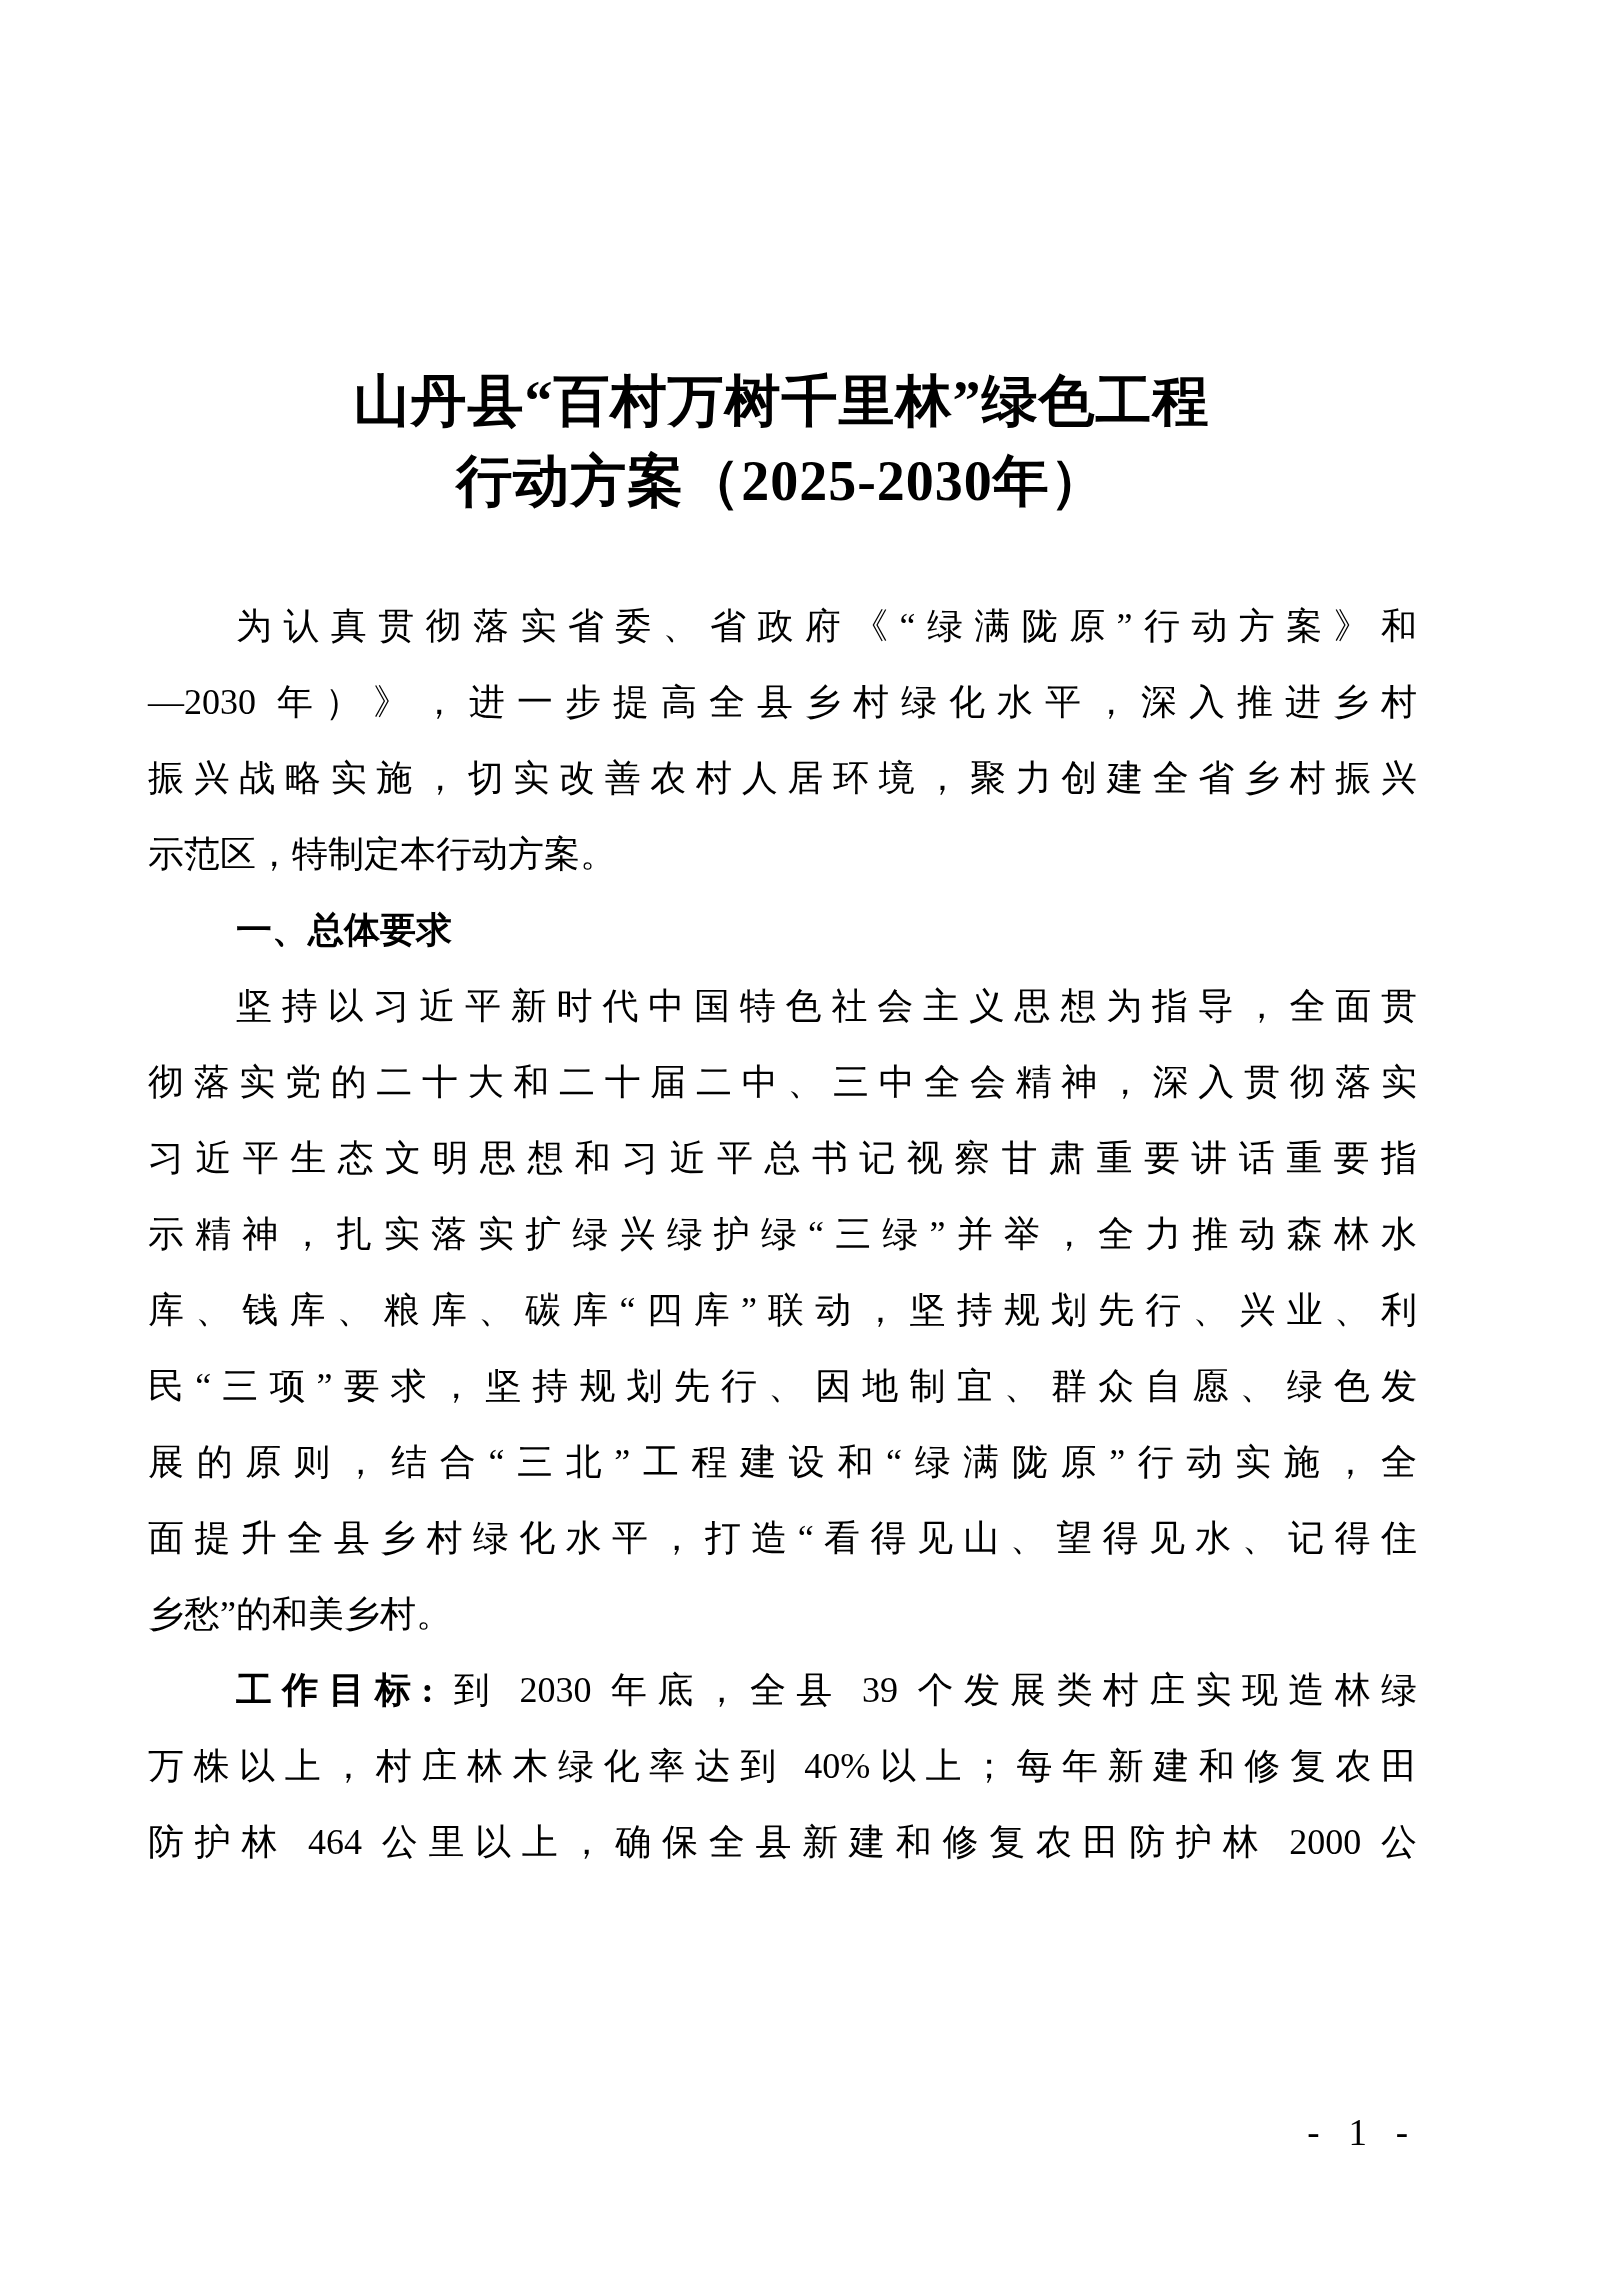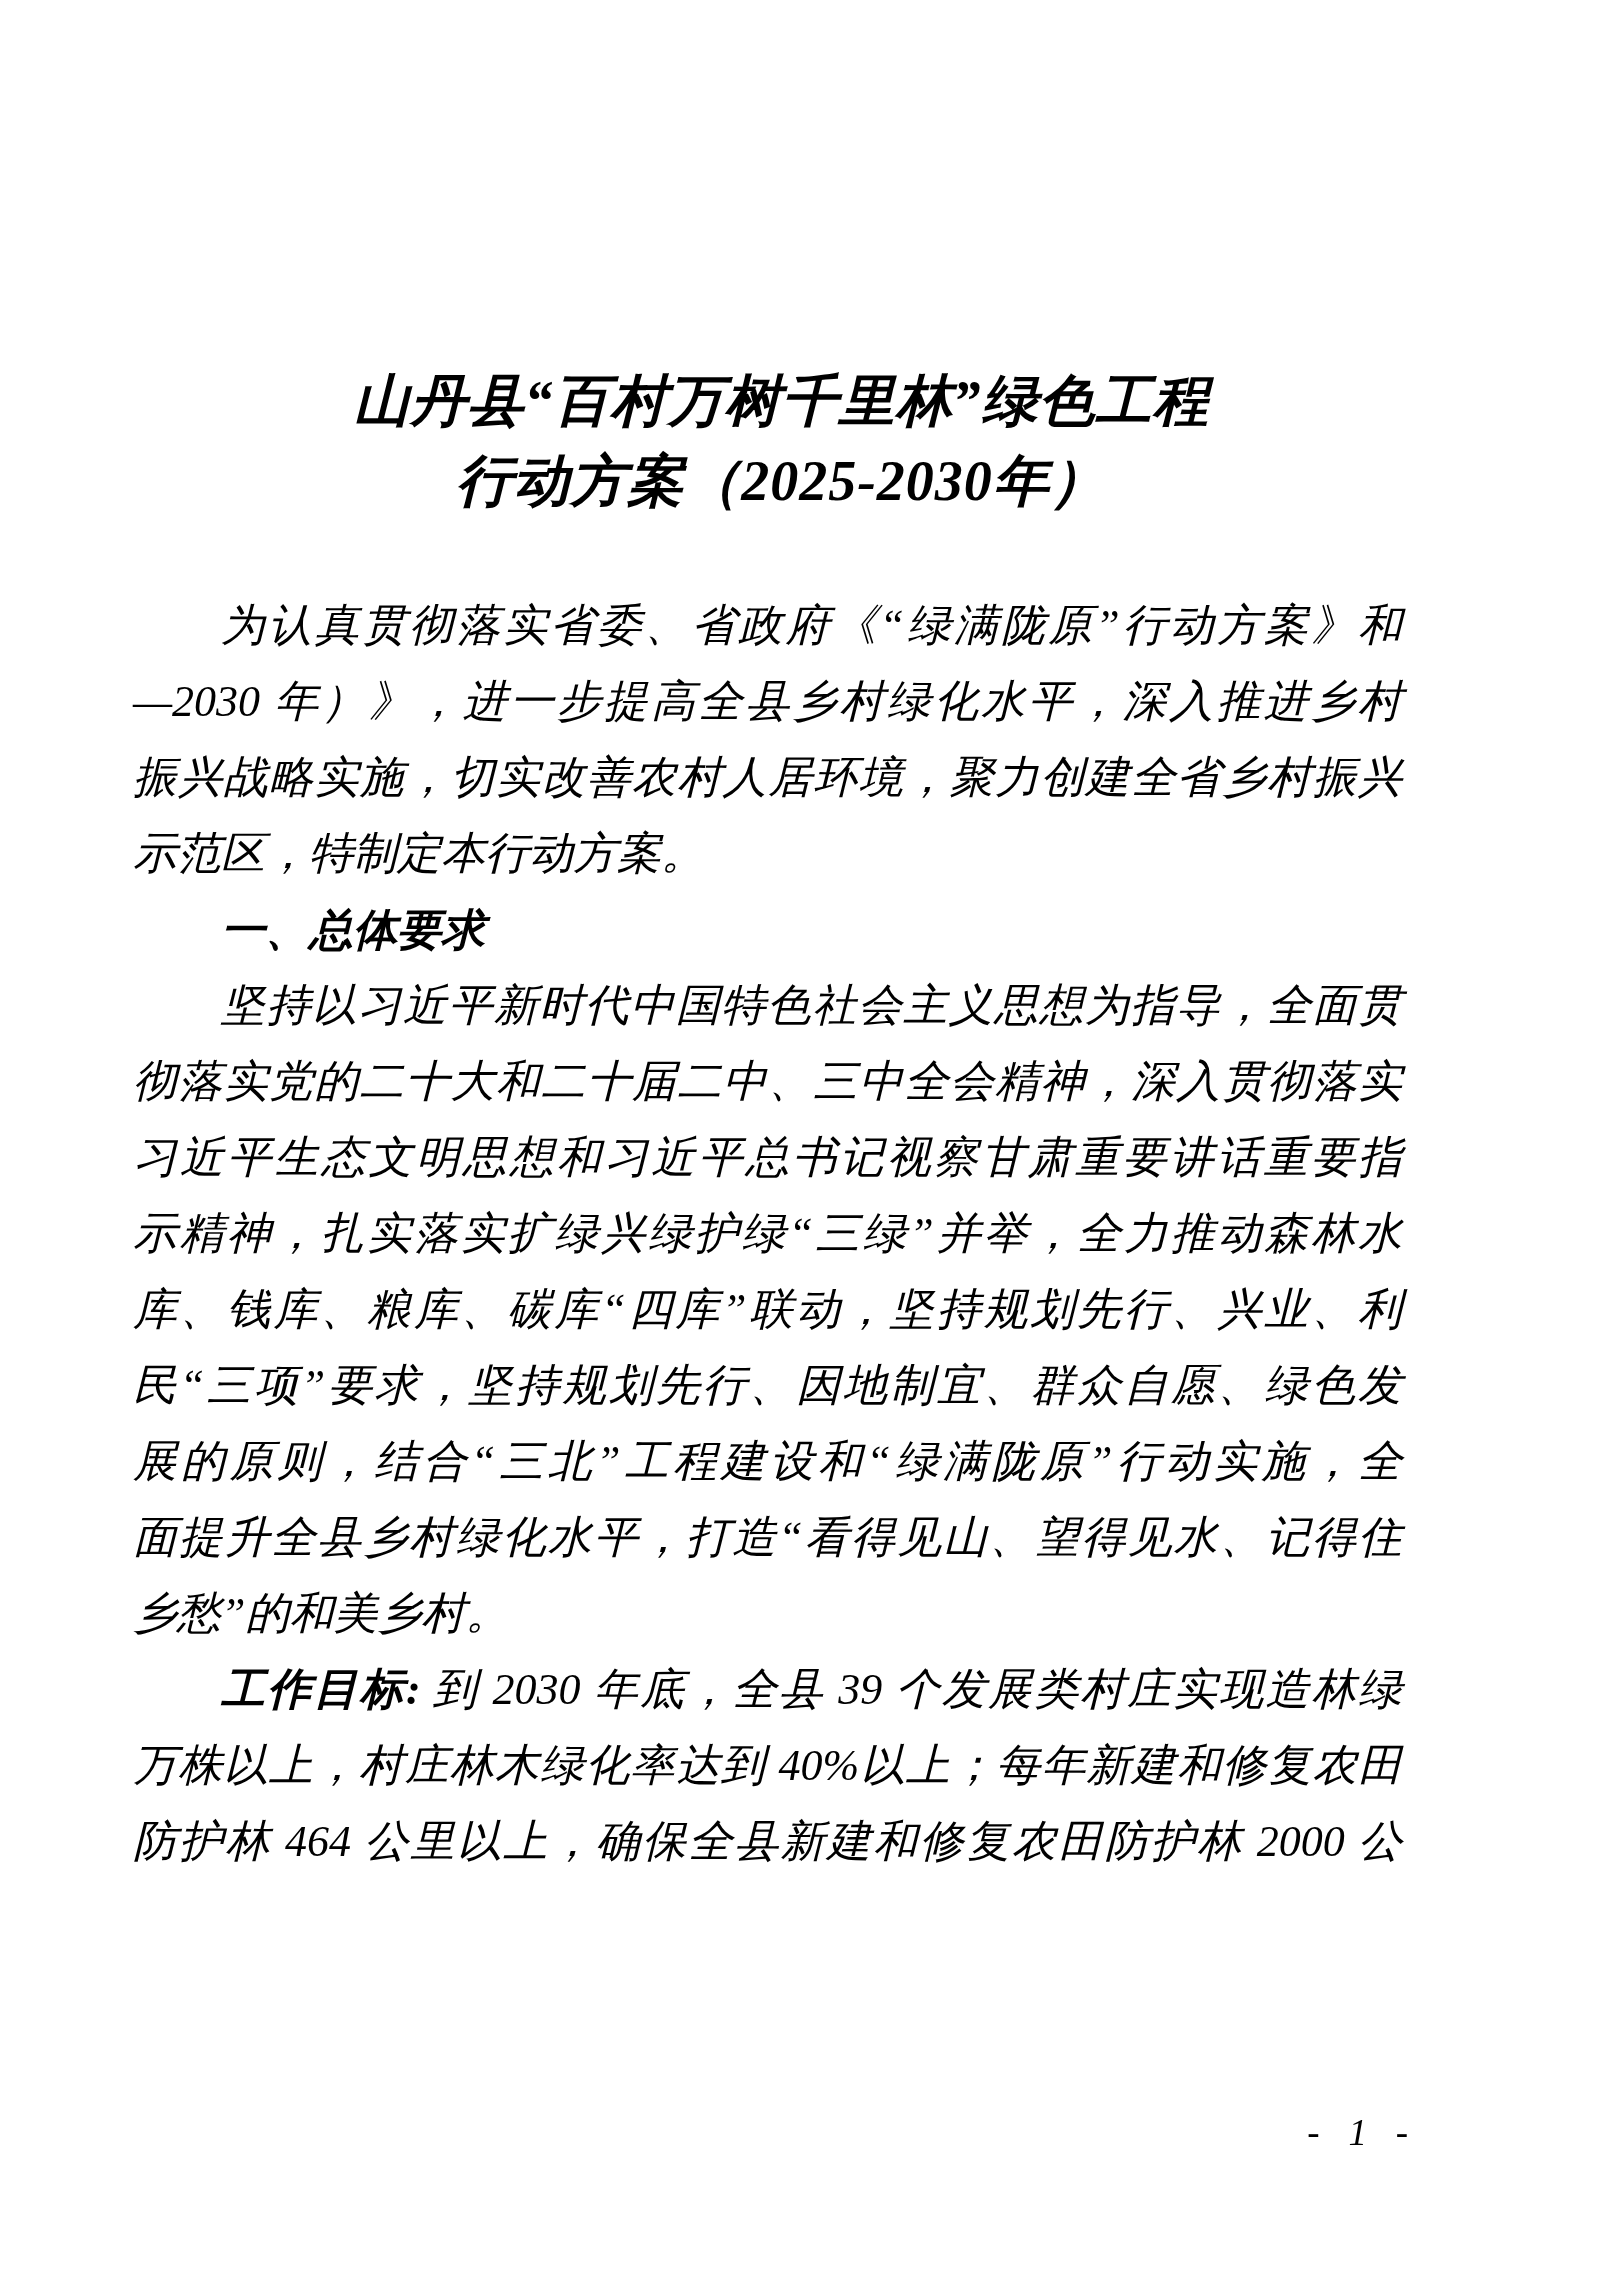--- a/index.html
+++ b/index.html
@@ -5,39 +5,38 @@
   * { margin: 0; padding: 0; box-sizing: border-box; }
   html, body { background: #ffffff; }
   .page {
     position: relative;
     width: 1621px;
     height: 2293px;
     background: #ffffff;
     color: #000000;
     overflow: hidden;
     font-family: "Liberation Serif", "DejaVu Serif", serif;
-    font-style: italic;
   }
   .doc-title {
     position: absolute;
     left: 147px;
     top: 361px;
     width: 1269px;
     text-align: center;
     font-weight: 700;
     font-size: 56px;
     line-height: 80px;
     letter-spacing: 1px;
   }
   .doc-body {
     position: absolute;
-    left: 133px;
+    left: 148px;
     top: 588px;
     width: 1269px;
-    font-size: 44px;
+    font-size: 36px;
     line-height: 76px;
   }
   .jline {
     text-align: justify;
     text-align-last: justify;
   }
   .pend {
     text-align: left;
     text-align-last: left;
   }

